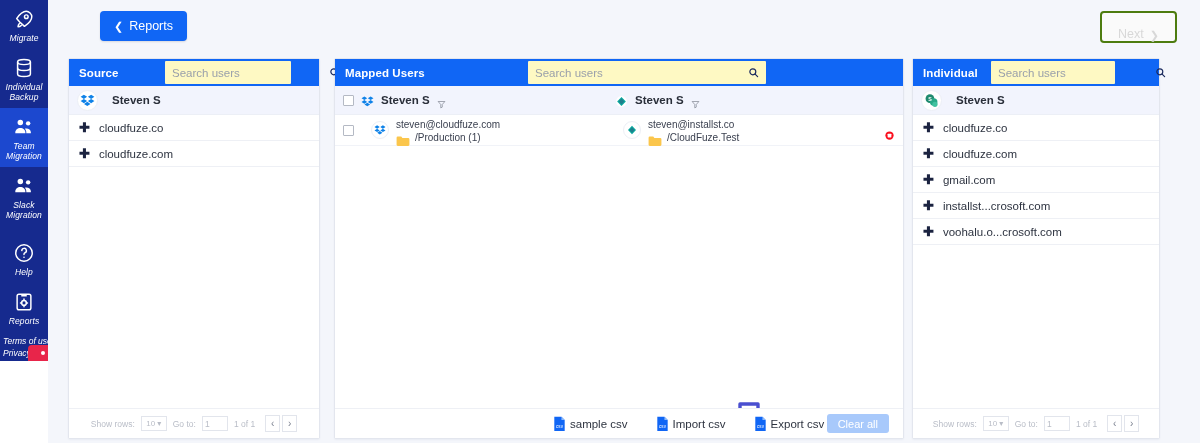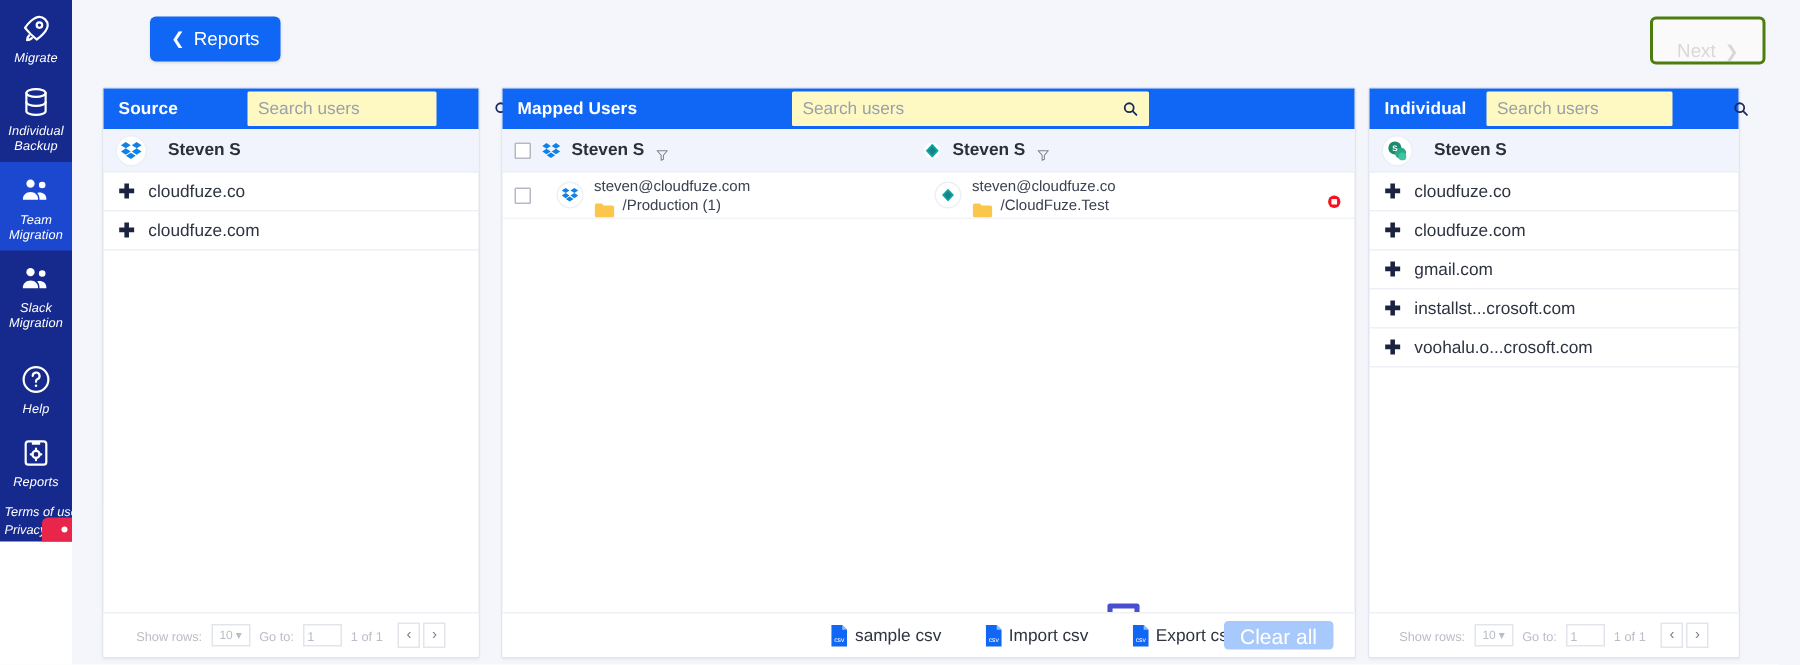--- a/index.html
+++ b/index.html
@@ -252,21 +252,21 @@
     background: none; border: none; font-family: inherit;
     cursor: pointer; padding: 0;
   }
   .csv-ico { width: 13px; height: 15px; display:block; }
   .csv-group { position:absolute; left: 218px; display:flex; gap: 28px; align-items:center; }
   .btn-clear {
     position:absolute; right: 14px;
     background: #a8c9fb; color: #ffffff;
     border: none; border-radius: 3px;
     height: 19px; padding: 0 11px;
-    font-size: 14px; font-family: inherit; cursor: pointer;
+    font-size: 11px; font-family: inherit; cursor: pointer;
   }
 </style>
 </head>
 <body>
 
 <div class="app">
 
   <nav class="sidebar">
 
     <div class="side-item">
@@ -490,21 +490,21 @@
 
             <div class="mr-right">
               <span class="mr-ico">
                 <svg viewBox="0 0 24 24">
                   <circle cx="12" cy="12" r="10" fill="#ffffff"></circle>
                   <path d="M12 3.5 20 12l-8 8.5L4 12z" fill="#0aa89e"></path>
                   <path d="M12 6.5 17 12l-5 5.5L7 12z" fill="#1e7f8c"></path>
                 </svg>
               </span>
               <span class="mr-txt">
-                <span class="mr-email">steven@cloudfuze.co</span>
+                <span class="mr-email">steven@installst.co</span>
                 <span class="mr-path">
                   <span class="folder-ico">
                     <svg viewBox="0 0 24 18" fill="#fbc64c">
                       <path d="M1 3a2 2 0 0 1 2-2h6l2 2.4h10a2 2 0 0 1 2 2V15a2 2 0 0 1-2 2H3a2 2 0 0 1-2-2z"></path>
                     </svg>
                   </span>
                   <span class="mr-pathtxt">/CloudFuze.Test</span>
                 </span>
               </span>
             </div>

